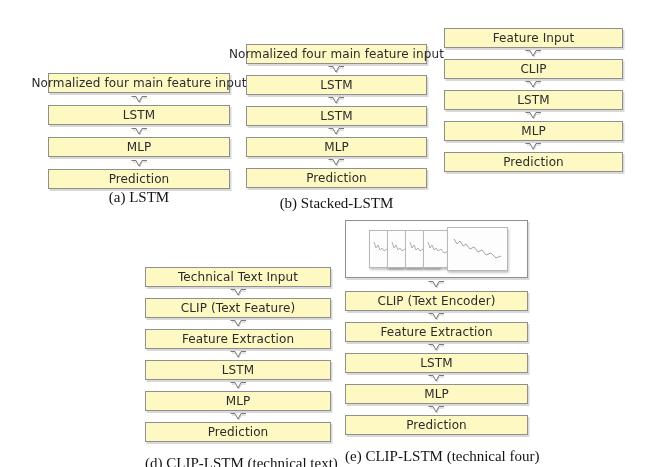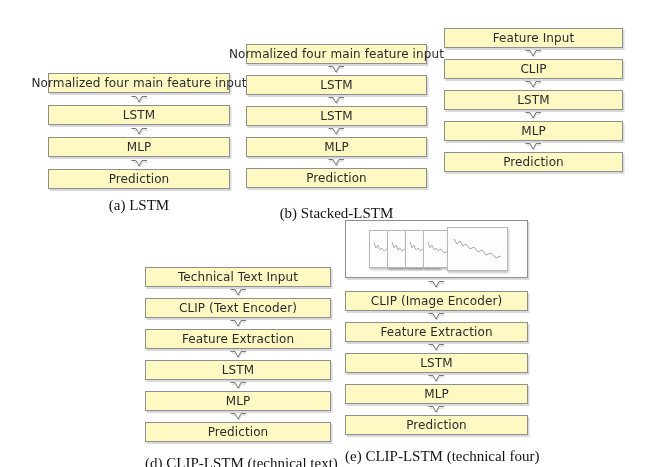--- a/index.html
+++ b/index.html
@@ -14,21 +14,21 @@
     display:flex;align-items:center;justify-content:center;
     font-size:12px;color:#2b2b2b;letter-spacing:.1px;white-space:nowrap;
   }
   .gap{height:11px;display:flex;align-items:center;justify-content:center;}
   .col-a .gap{height:12px;}
   .gap-img{height:13px;}
   .caption{
     text-align:center;font-family:"Liberation Serif","DejaVu Serif",serif;
     font-size:15px;color:#141414;white-space:nowrap;
   }
-  .cap-8{margin-top:8px;} .cap-9{margin-top:17px;} .cap-7{margin-top:13px;}
+  .cap-8{} .cap-9{margin-top:7px;} .cap-7{margin-top:13px;}
   .imgbox{
     box-sizing:border-box;position:relative;height:58px;background:#ffffff;
     border:1px solid #8f8f8f;box-shadow:1.5px 2px 0 #d9d9d9;
   }
   .card{
     position:absolute;background:#fdfdfd;border:1px solid #b8b8b8;
     box-shadow:1px 2px 2px rgba(0,0,0,.22);
   }
   .card svg{display:block;width:100%;height:100%;}
   .arrow-svg{display:block;}
@@ -161,21 +161,21 @@
     <div class="node">
         <span>Technical Text Input</span>
       </div>
     <div class="gap">
         <svg class="arrow-svg" width="17" height="11" viewBox="0 0 17 11">
           <path d="M2 4 H6.4 L8.8 9 L11.2 4 H15.8" fill="none" stroke="#c8c8c8" stroke-width="1"></path>
           <path d="M0.5 2.5 H5 L8 8 L11 2.5 H16" fill="#ffffff" stroke="#787878" stroke-width="1"></path>
         </svg>
       </div>
     <div class="node">
-        <span>CLIP (Text Encoder)</span>
+        <span>CLIP (Text Feature)</span>
       </div>
     <div class="gap">
         <svg class="arrow-svg" width="17" height="11" viewBox="0 0 17 11">
           <path d="M2 4 H6.4 L8.8 9 L11.2 4 H15.8" fill="none" stroke="#c8c8c8" stroke-width="1"></path>
           <path d="M0.5 2.5 H5 L8 8 L11 2.5 H16" fill="#ffffff" stroke="#787878" stroke-width="1"></path>
         </svg>
       </div>
     <div class="node">
         <span>Feature Extraction</span>
       </div>
@@ -237,21 +237,21 @@
           </svg>
       </div>
     </div>
     <div class="gap gap-img">
         <svg class="arrow-svg" width="17" height="11" viewBox="0 0 17 11">
           <path d="M2 4 H6.4 L8.8 9 L11.2 4 H15.8" fill="none" stroke="#c8c8c8" stroke-width="1"></path>
           <path d="M0.5 2.5 H5 L8 8 L11 2.5 H16" fill="#ffffff" stroke="#787878" stroke-width="1"></path>
         </svg>
       </div>
     <div class="node">
-        <span>CLIP (Image Encoder)</span>
+        <span>CLIP (Text Encoder)</span>
       </div>
     <div class="gap">
         <svg class="arrow-svg" width="17" height="11" viewBox="0 0 17 11">
           <path d="M2 4 H6.4 L8.8 9 L11.2 4 H15.8" fill="none" stroke="#c8c8c8" stroke-width="1"></path>
           <path d="M0.5 2.5 H5 L8 8 L11 2.5 H16" fill="#ffffff" stroke="#787878" stroke-width="1"></path>
         </svg>
       </div>
     <div class="node">
         <span>Feature Extraction</span>
       </div>

